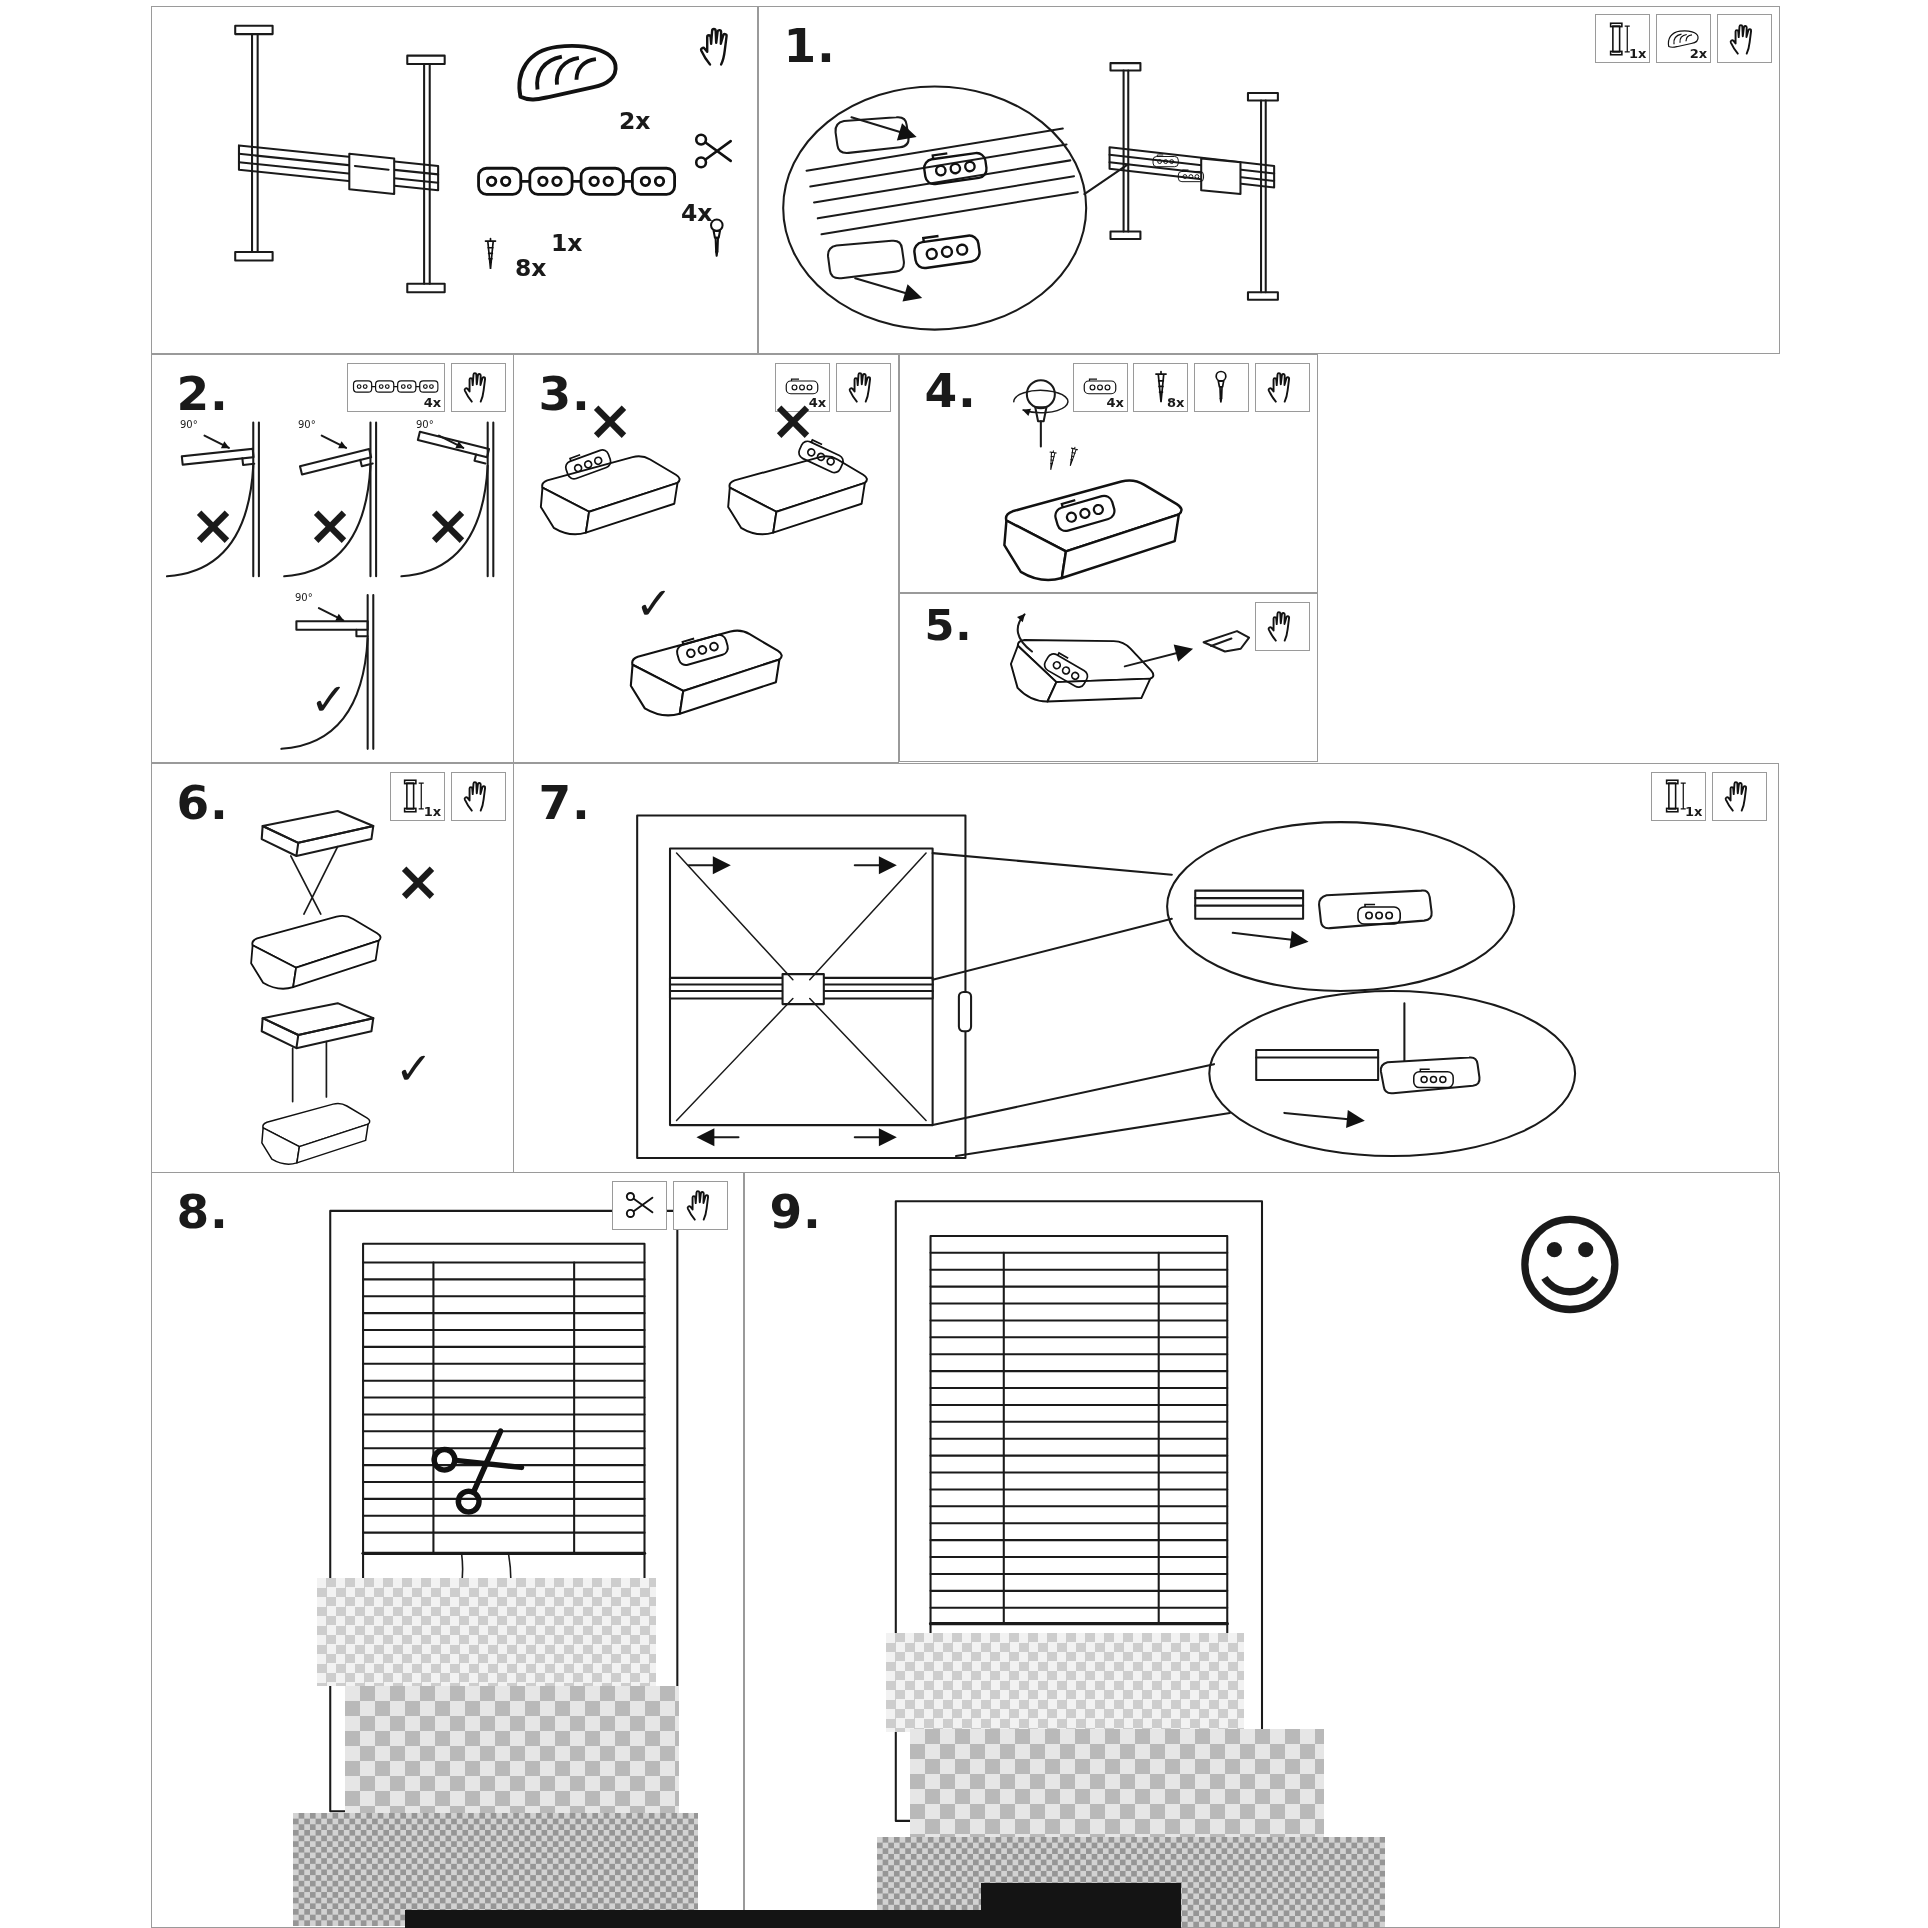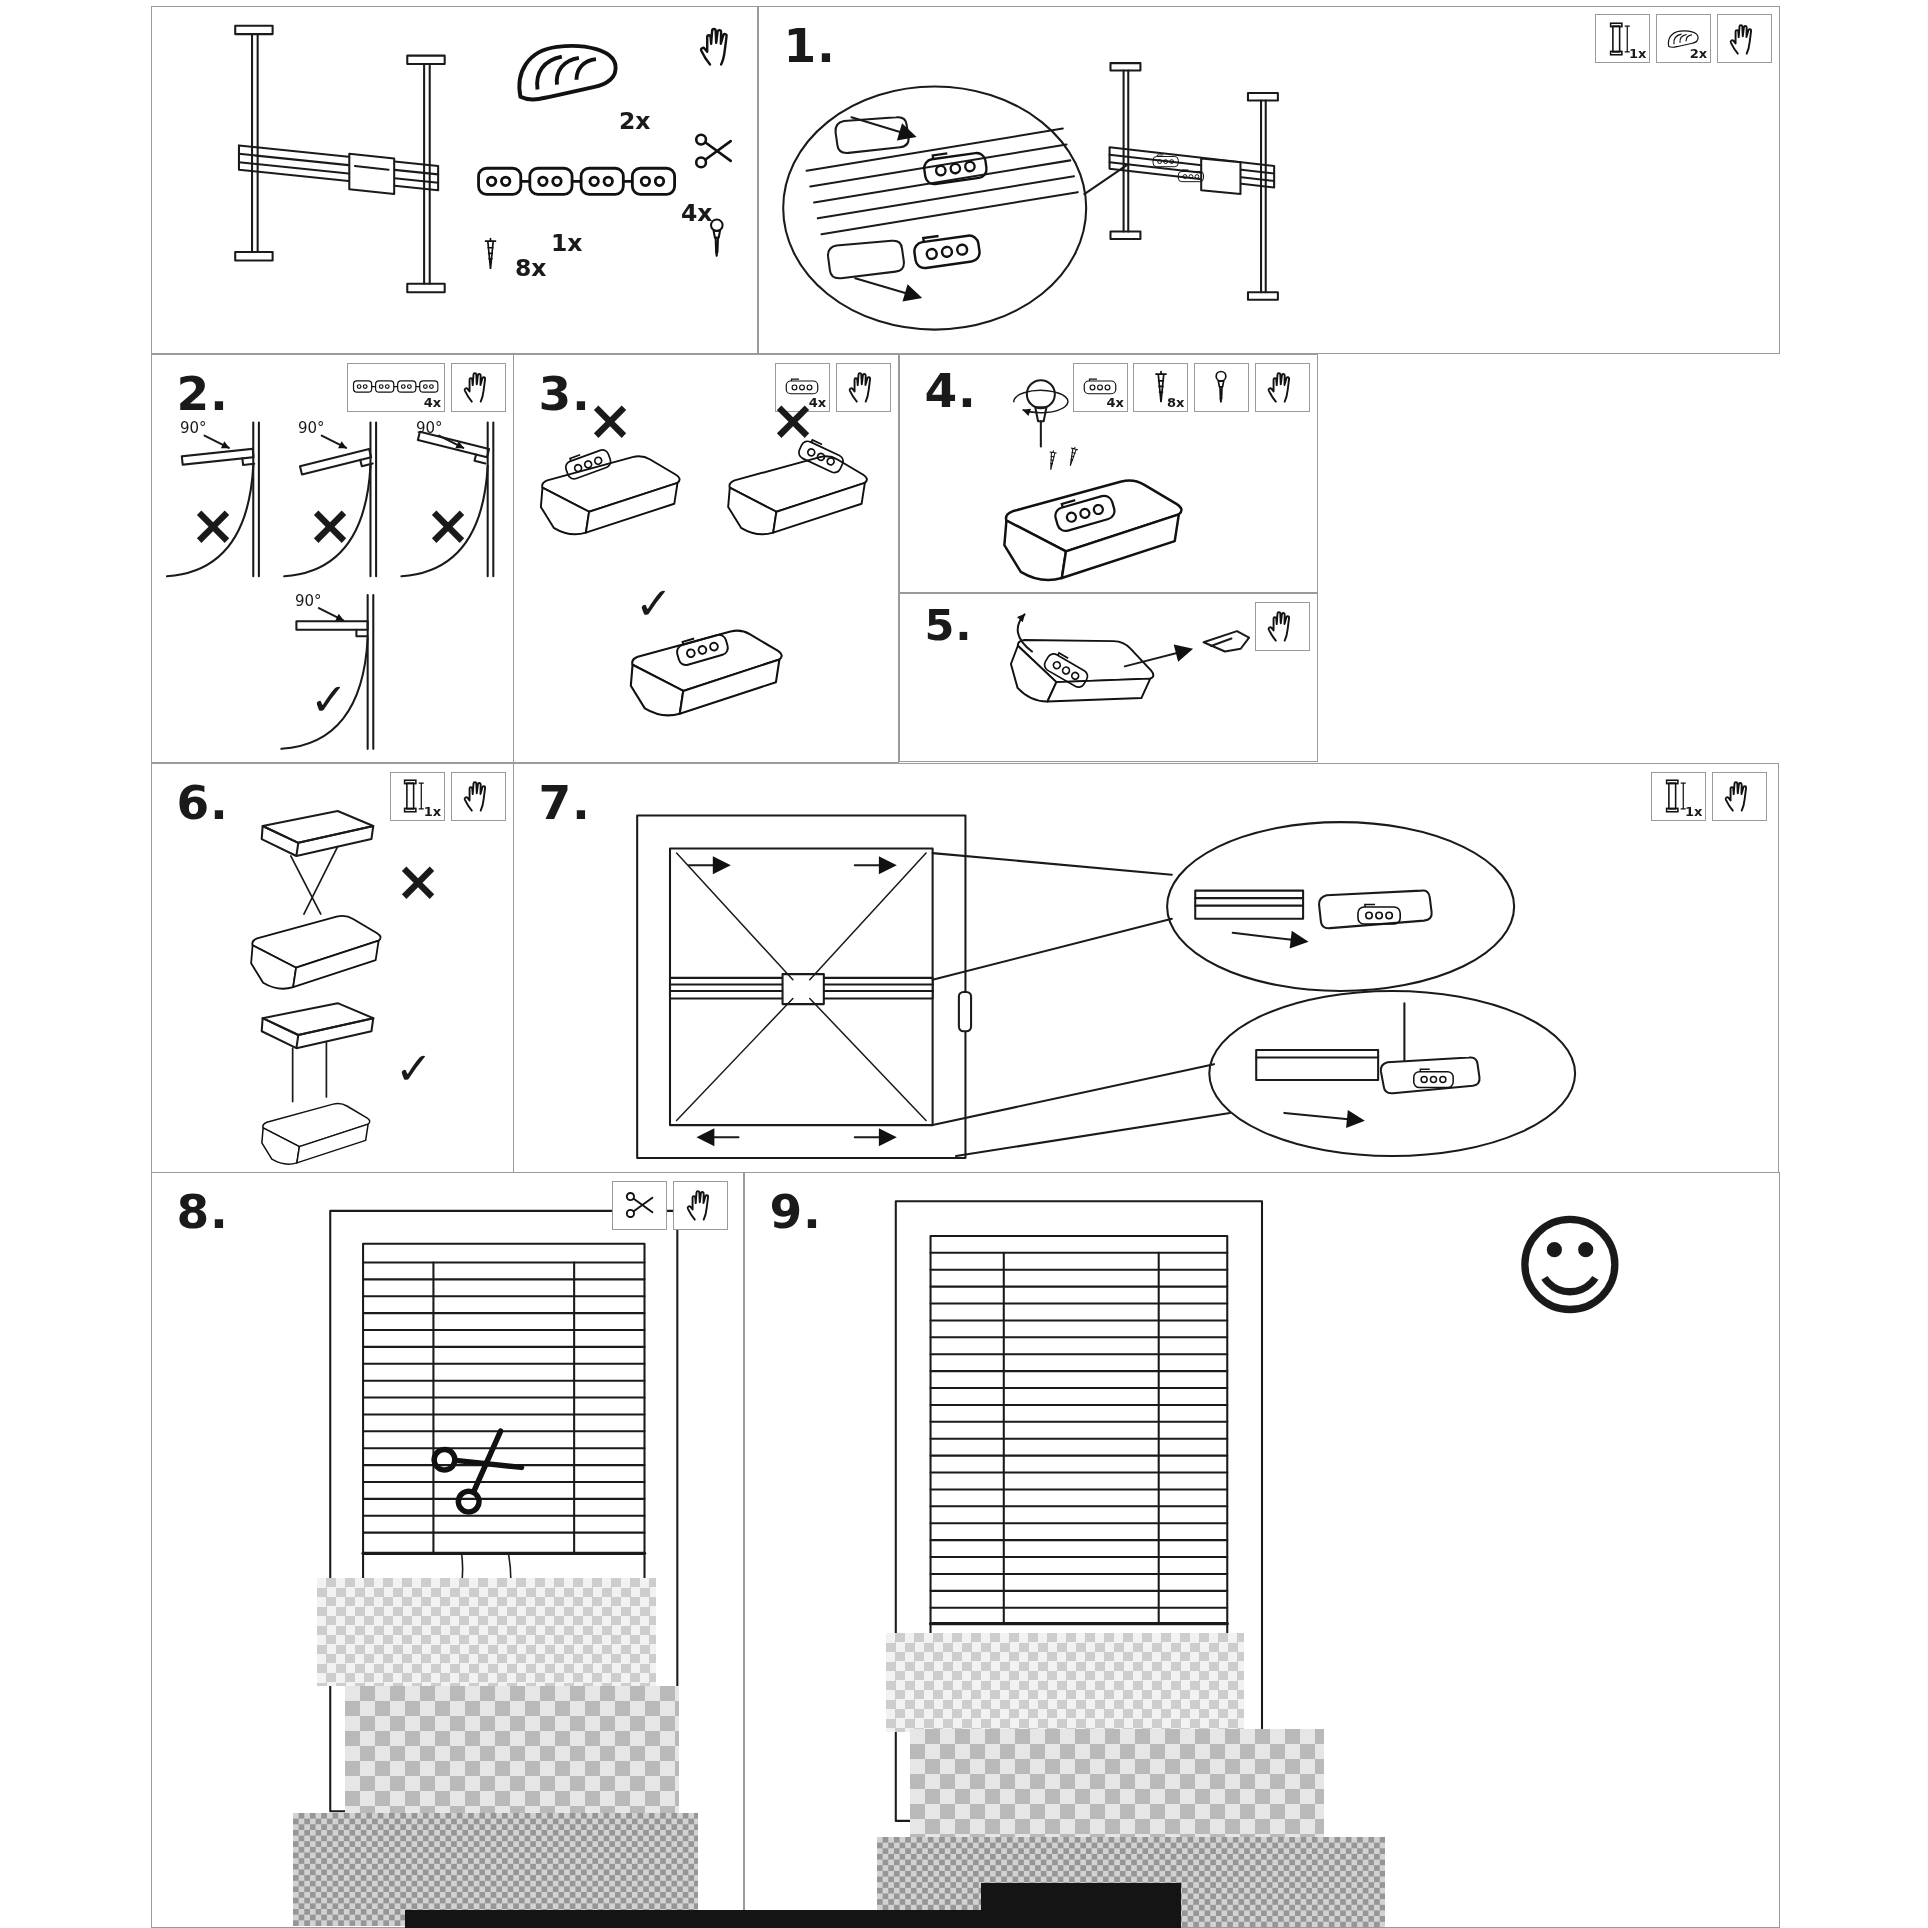--- a/index.html
+++ b/index.html
@@ -9,21 +9,21 @@
   .art{position:absolute;left:0;top:0;width:100%;height:100%;z-index:1}
   .ln{fill:none;stroke:#1a1a1a;stroke-width:2.2;stroke-linecap:round;stroke-linejoin:round}
   .step-label{position:absolute;left:24.5px;top:11.3px;font-size:47px;font-weight:700;letter-spacing:0.9px;z-index:2}
   .toolbox{position:absolute;top:7.5px;display:flex;gap:5.6px;z-index:2}
   .cell{position:relative;border:1.4px solid #9a9a9a;background:#fff;width:55px;height:49px;display:flex;align-items:center;justify-content:center}
   .cell.wide{width:98px}
   .cell .ic{width:36px;height:38px;display:block}
   .cell.wide .ic{width:87px;height:32px}
   .cell .q{position:absolute;right:2.8px;bottom:0.9px;font-size:13px;font-weight:700}
   .qty{position:absolute;font-size:23.5px;font-weight:700;z-index:2}
-  .angle{position:absolute;font-size:15px;z-index:2}
+  .angle{position:absolute;font-size:10px;z-index:2}
   .mark{position:absolute;font-weight:700;line-height:1;z-index:2}
   .mark.x{font-size:55px}
   .mark.ok{font-size:45px}
   .smiley{position:absolute;font-size:111px;line-height:1;z-index:2}
   .glitch{position:absolute;z-index:3}
   .glitch.a{background:repeating-conic-gradient(#cdcdcd 0% 25%, #f2f2f2 0% 50%) 0 0/19px 19px}
   .glitch.b{background:repeating-conic-gradient(#b9b9b9 0% 25%, #e6e6e6 0% 50%) 0 0/30px 30px}
   .glitch.c{background:repeating-conic-gradient(#969696 0% 25%, #d2d2d2 0% 50%) 0 0/11.3px 11.3px}
   .bar{position:absolute;background:#141414;z-index:4}
 </style>

